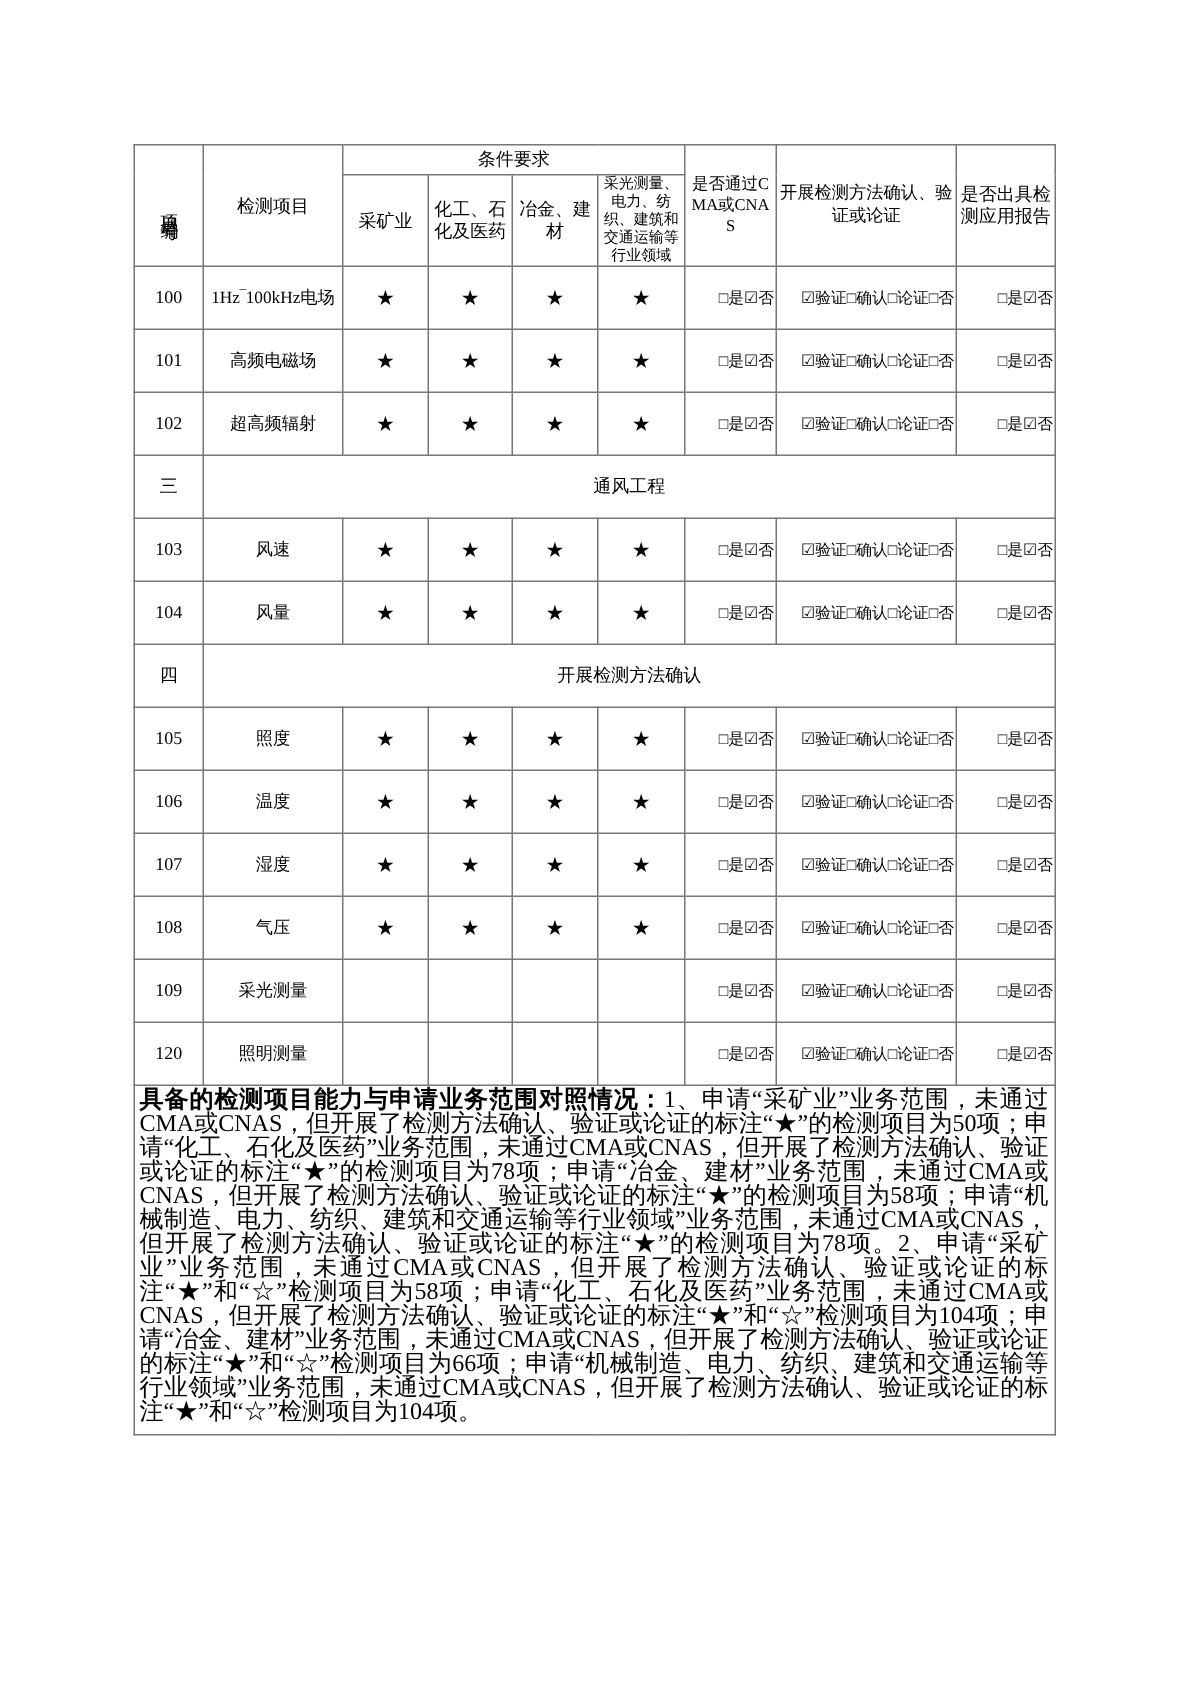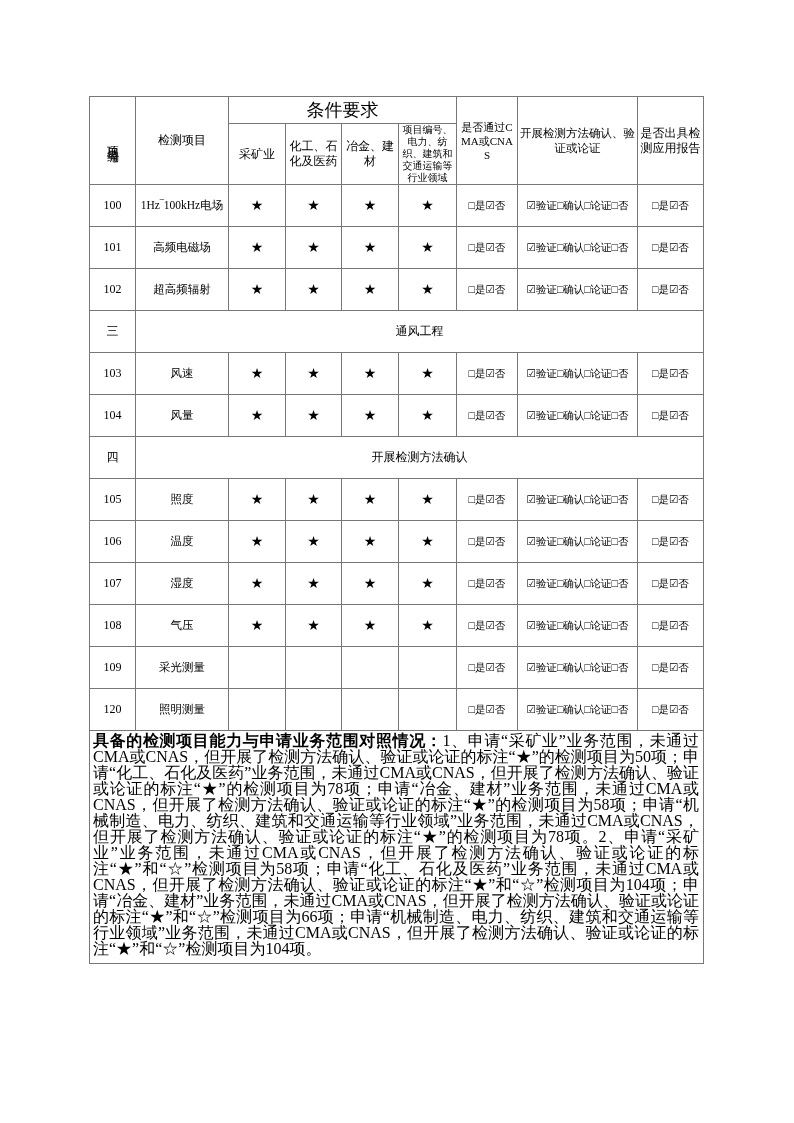--- a/index.html
+++ b/index.html
@@ -35,30 +35,30 @@
   thead tr.cond-row  { height: 17px; }
   thead tr.sub-row   { height: 61px; }
   tbody tr           { height: 42px; }
   .vert {
     writing-mode: vertical-rl;
     text-orientation: upright;
     letter-spacing: 2px;
     font-size: 12px;
     display: inline-block;
   }
-  th.cond-h      { font-size: 18px; font-family: Liberation Serif, serif; }
+  th.cond-h      { font-size: 12px; font-family: Liberation Serif, serif; }
   th.ind-h       { font-size: 12px; line-height: 15px; }
   th.machinery-h { font-size: 10px; line-height: 12px; padding: 0; }
   th.cma-h       { font-size: 11px; line-height: 14px; word-break: break-all; }
   th.method-h    { font-size: 11.5px; line-height: 15px; margin-top: 23px; }
   th.report-h    { font-size: 12px; line-height: 15px; }
   td.no    { font-size: 12px; }
   td.name  { font-size: 11.5px; white-space: nowrap; }
   td.star  { font-size: 14px; }
-  td.chk   { font-size: 10.5px; white-space: nowrap; }
+  td.chk   { font-size: 10.5px; white-space: nowrap; text-align: right; }
   td.section-title { font-size: 12px; }
   tfoot td.notes {
     height: auto;
     text-align: justify;
     padding: 2px 4px 6px 3px;
     font-size: 16px;
     line-height: 16px;
   }
   .notes-lead { font-weight: bold; }
 </style>
@@ -84,21 +84,21 @@
         <th rowspan="2">检测项目</th>
         <th colspan="4" class="cond-h">条件要求</th>
         <th rowspan="2" class="cma-h">是否通过CMA或CNAS</th>
         <th rowspan="2" class="method-h">开展检测方法确认、验证或论证</th>
         <th rowspan="2" class="report-h">是否出具检测应用报告</th>
       </tr>
       <tr class="sub-row">
         <th class="ind-h">采矿业</th>
         <th class="ind-h">化工、石化及医药</th>
         <th class="ind-h">冶金、建材</th>
-        <th class="machinery-h">项目编号、电力、纺织、建筑和交通运输等行业领域</th>
+        <th class="machinery-h">采光测量、电力、纺织、建筑和交通运输等行业领域</th>
       </tr>
     </thead>
     <tbody>
         <tr>
           <td class="no">100</td>
           <td class="name">1Hz‾100kHz电场</td>
           <td class="star">★</td>
           <td class="star">★</td>
           <td class="star">★</td>
           <td class="star">★</td>

